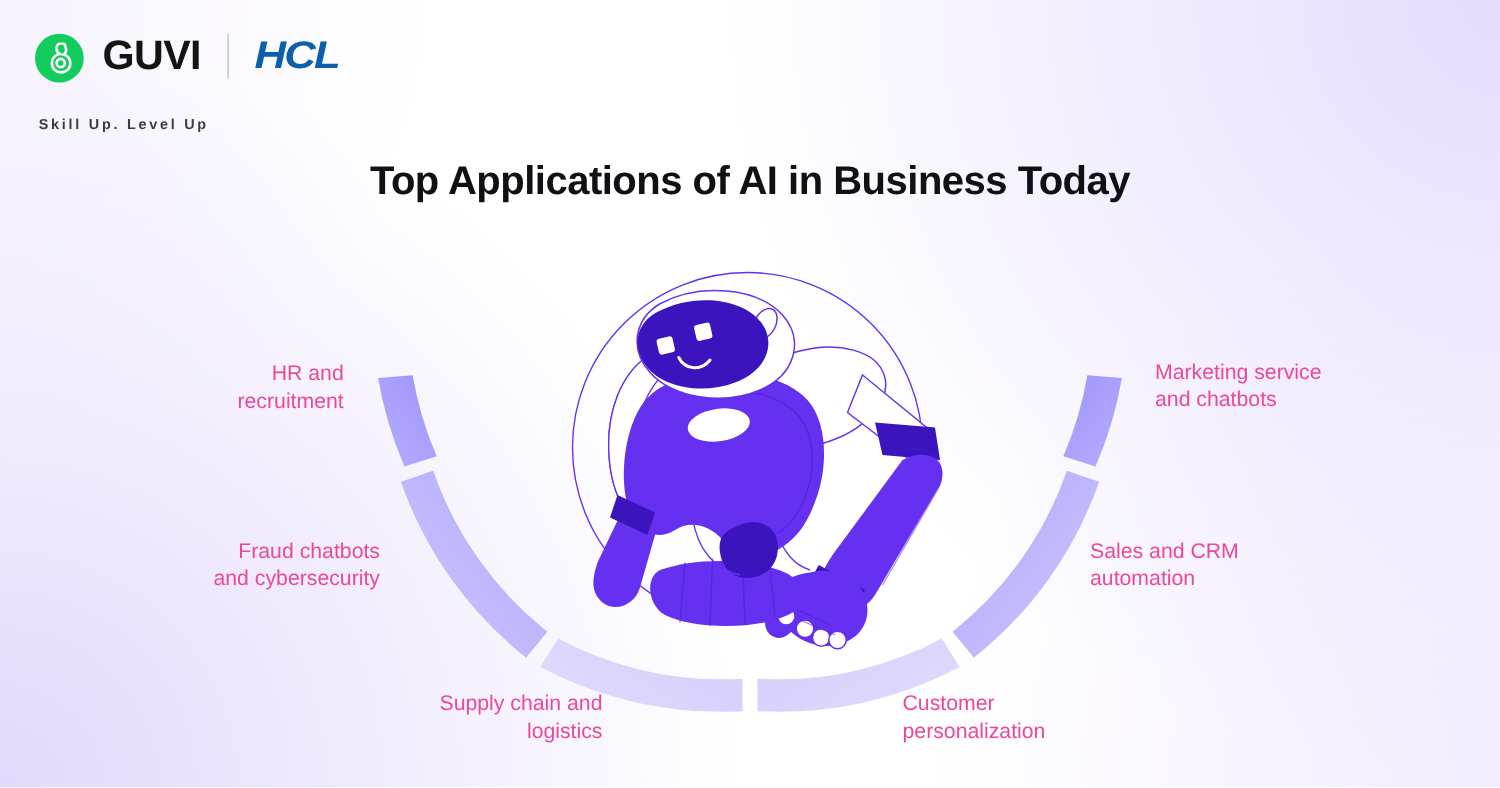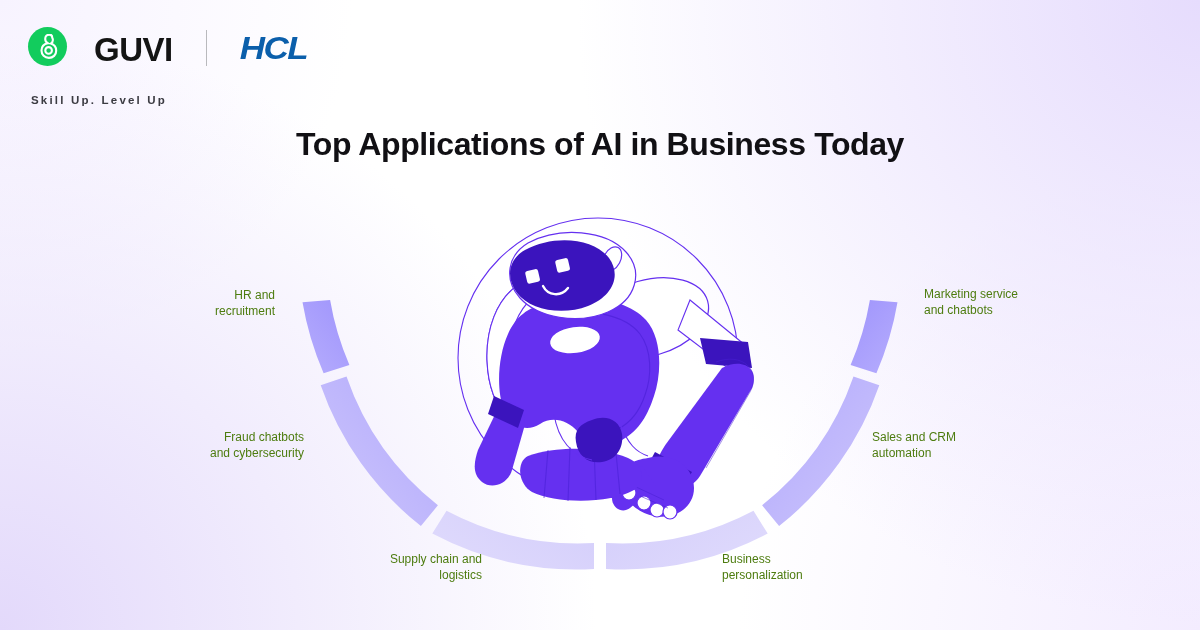--- a/index.html
+++ b/index.html
@@ -20,21 +20,21 @@
       radial-gradient(circle at 100% 100%, #f3ecff 0%, rgba(243,236,255,0) 34%),
       radial-gradient(circle at 0% 0%,     #f7f3ff 0%, rgba(247,243,255,0) 26%),
       #ffffff;
   }
 
   
   .logo-bar {
     position:absolute; left:28px; top:27px;
     display:flex; flex-direction:column; gap:0;
   }
-  .logo-row { display:flex; align-items:flex-end; gap:16px; }
+  .logo-row { display:flex; align-items:flex-start; gap:4px; }
   .guvi-mark {
     width:39px; height:39px; border-radius:50%;
     background:#12cc5d;
     display:flex; align-items:center; justify-content:center;
     flex:0 0 auto;
   }
   .guvi-word {
     font-size:33px; font-weight:700; letter-spacing:-0.5px;
     color:#141414; margin-left:11px; line-height:1;
     font-family:"Liberation Sans", sans-serif;
@@ -62,21 +62,21 @@
     letter-spacing:-0.4px;
   }
 
   
   .stage { position:absolute; left:0; top:0; width:1200px; height:630px; }
   .stage svg { position:absolute; left:0; top:0; }
 
   
   .label {
     position:absolute;
-    font-size:12px; line-height:1.32; color:#4d7c0f;
+    font-size:17px; line-height:1.32; color:#ec4899;
     white-space:pre-line;
   }
   .label.r { text-align:right; }
   .label.l { text-align:left; }
 
   .lbl-hr       { right:925px; top:288px; }
   .lbl-fraud    { right:896px; top:430px; }
   .lbl-supply   { right:718px; top:552px; }
   .lbl-customer { left:924px;  top:287px; }
   .lbl-sales    { left:872px;  top:430px; }
@@ -248,14 +248,14 @@
 <div class="label r lbl-hr">HR and
 recruitment</div>
 <div class="label r lbl-fraud">Fraud chatbots
 and cybersecurity</div>
 <div class="label r lbl-supply">Supply chain and
 logistics</div>
 <div class="label l lbl-customer">Marketing service
 and chatbots</div>
 <div class="label l lbl-sales">Sales and CRM
 automation</div>
-<div class="label l lbl-marketing">Business
+<div class="label l lbl-marketing">Customer
 personalization</div>
 
 </body></html>

